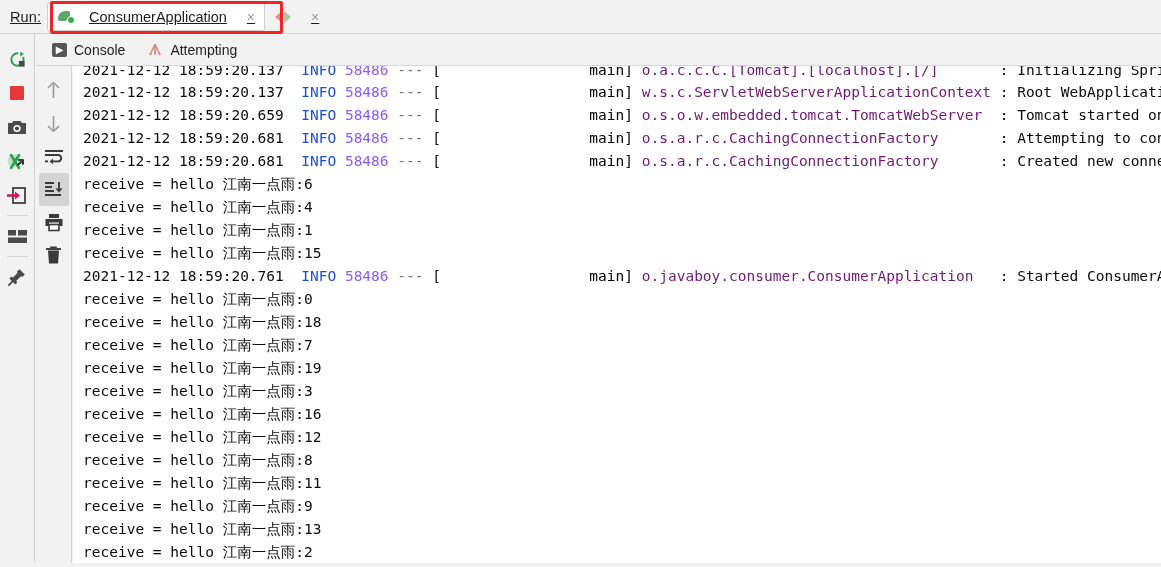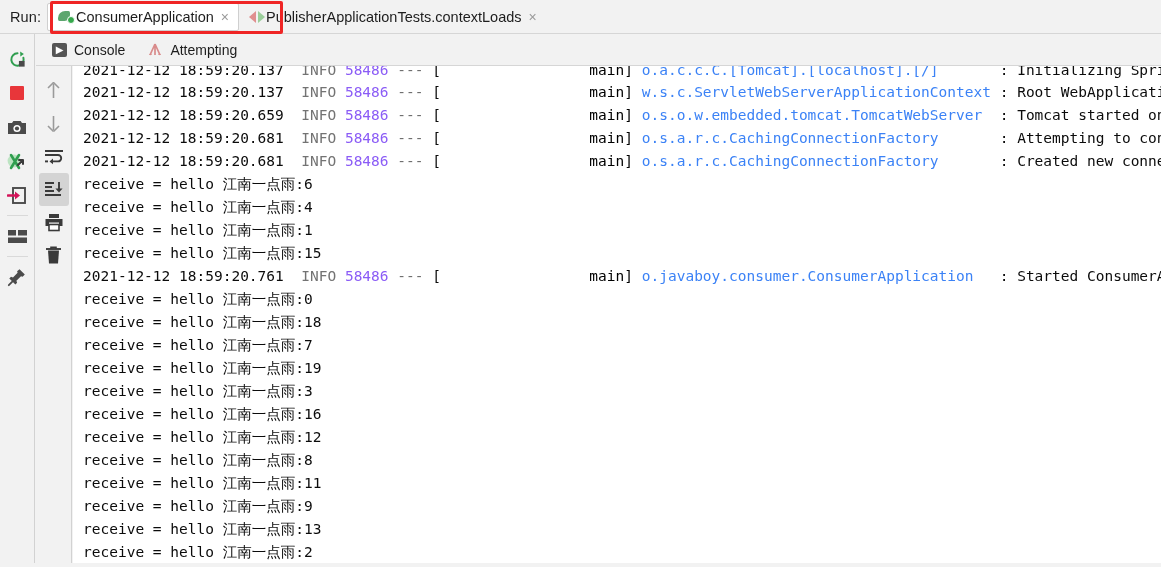--- a/index.html
+++ b/index.html
@@ -11,29 +11,29 @@
     color:#1d1d1d;
     -webkit-font-smoothing:none;
   }
   .app{ position:relative; width:1161px; height:567px; background:#f2f2f2; }
 
   
   .runbar{
     position:absolute; left:0; top:0; width:1161px; height:34px;
     background:#f2f2f2;
     border-bottom:1px solid #d6d6d6;
-    display:flex; align-items:center;
+    display:flex; align-items:center;text-decoration:underline;
   }
   .run-label{
     padding-left:10px; padding-right:6px;
     font-size:14.5px; color:#1d1d1d; letter-spacing:.1px;
   }
   .tabs{ display:flex; align-items:center; height:100%; }
   .tab{
-    display:flex; align-items:center; gap:1px;
+    display:flex; align-items:center; gap:14px;
     height:28px; padding:0 9px 0 10px;
     font-size:14.5px; color:#1d1d1d; white-space:nowrap;
     position:relative;
   }
   .tab.active{ background:#ffffff; border:1px solid #cfcfcf; border-radius:2px; }
   .tab .tab-close{
     color:#9a9a9a; font-size:14px; margin-left:6px; line-height:1;
   }
   .hl-box{
     position:absolute; left:50px; top:1px; width:233px; height:33px;
@@ -110,25 +110,25 @@
     background:#ffffff; overflow:hidden;
     font-family:"DejaVu Sans Mono", monospace;
     font-size:14.5px;
     line-height:23px;
     padding-left:10px;
     white-space:pre;
     color:#0b0b0b;
   }
   .console .ln{ height:23px; overflow:hidden; }
   .console .ln.clip-top{ height:15px; line-height:8px; }
-  .c-info{ color:#737373; }
+  .c-info{ color:#1d4ed8; }
   .c-pid{ color:#8b5cf6; }
   .c-dash{ color:#6f6f6f; }
   .c-thread{ color:#000000; }
-  .c-cls{ color:#3b82f6; }
+  .c-cls{ color:#701a75; }
   .c-msg{ color:#0b0b0b; }
 
   
   .bottom-strip{
     position:absolute; left:0; bottom:0; width:1161px; height:4px; background:#f2f2f2;
   }
 </style>
 </head>
 <body>
 
@@ -145,21 +145,20 @@
         </span>
         <span>ConsumerApplication</span>
         <span class="tab-close">×</span>
       </div>
 
       <div class="tab">
         <span class="ico-test">
           <span class="lt"></span>
             <span class="rt"></span>
         </span>
-        <span>PublisherApplicationTests.contextLoads</span>
         <span class="tab-close">×</span>
       </div>
 
     </div>
     <div class="hl-box"></div>
   </div>
 
   <div class="left-rail">
 
     <div class="btn">

